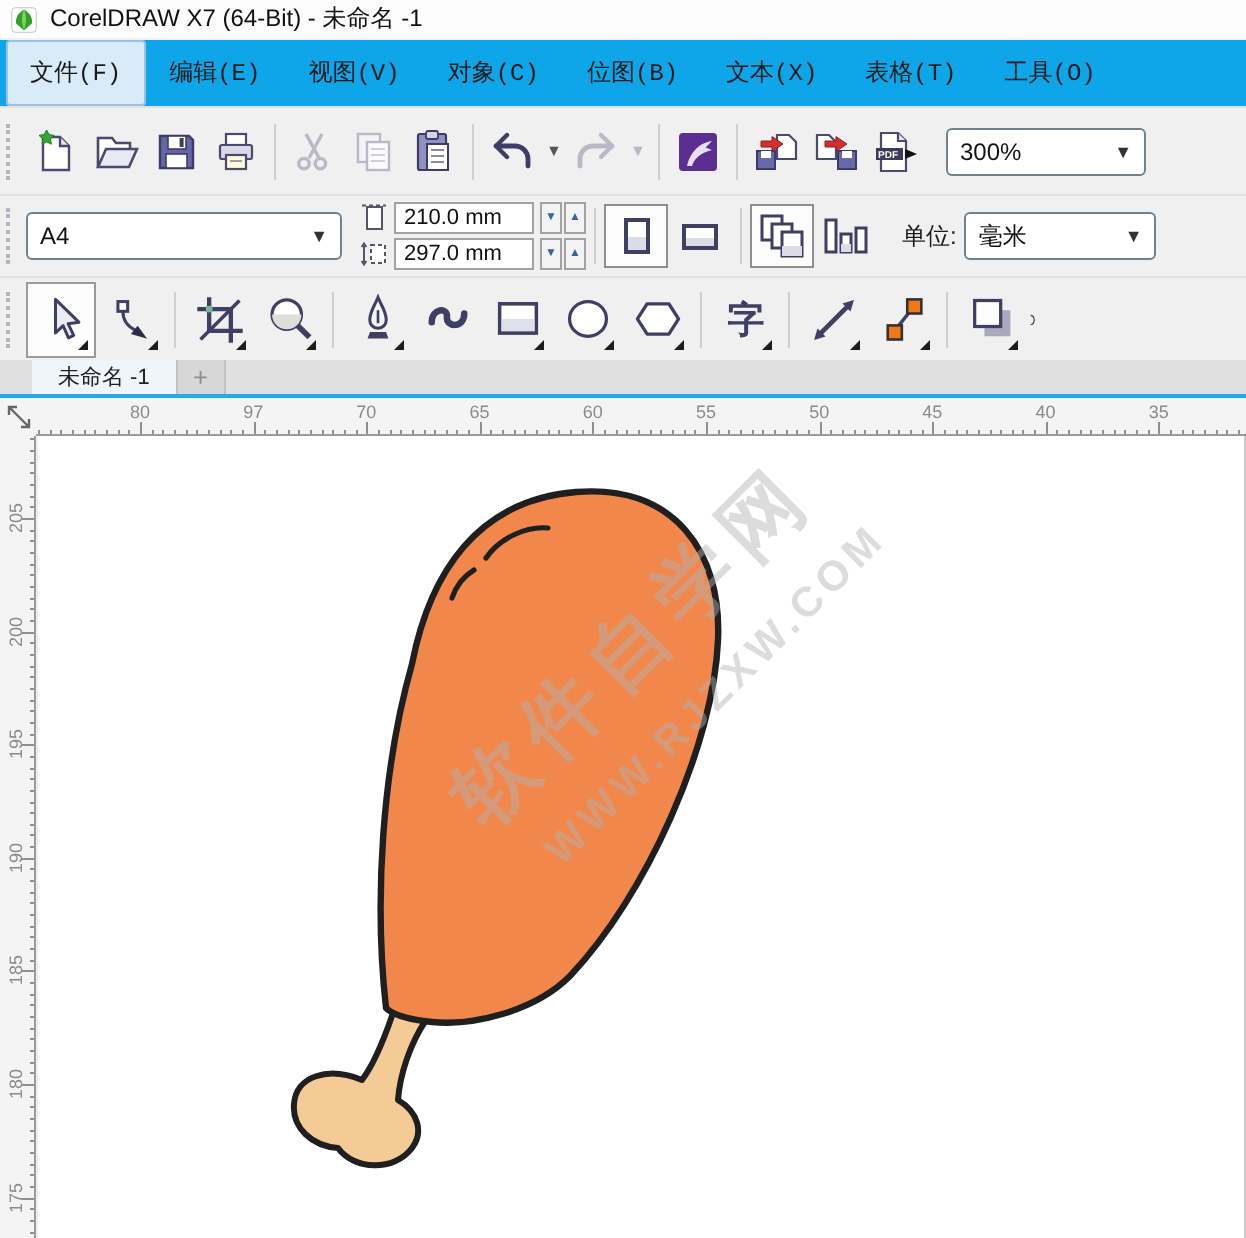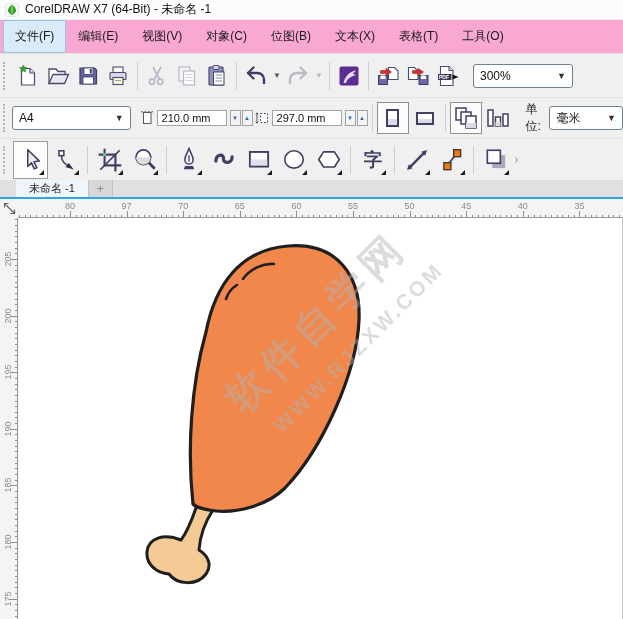--- a/index.html
+++ b/index.html
@@ -7,22 +7,22 @@
   body { font-family:"Liberation Sans","DejaVu Sans",sans-serif; background:#f0f0f0; position:relative; }
   #window { position:absolute; left:0; top:0; width:623px; height:619px; background:#f0f0f0; }
 
   
   #titlebar { position:absolute; left:0; top:0; width:623px; height:20px; background:#fcfcfc;
     display:flex; align-items:center; gap:6px; padding-left:5px; font-size:12px; color:#111;
     border-bottom:1px solid #f0f0f0; }
   #titlebar .logo { width:14px; height:14px; flex:0 0 auto; }
 
   
-  #menubar { position:absolute; left:0; top:20px; width:623px; height:33px; background:#f9a8d4;
-    display:flex; align-items:center; padding-left:3px; font-size:12px; color:#1a1a1a; overflow:hidden; }
+  #menubar { position:absolute; left:0; top:20px; width:623px; height:33px; background:#0ea5e9;
+    display:flex; align-items:center; padding-left:3px; font-size:12px; color:#1a1a1a; overflow:hidden;font-family:Liberation Mono, monospace; }
   .menu-item { padding:7px 11px; white-space:nowrap; border:1px solid transparent; border-radius:2px; }
   .menu-item.active { background:#d9eaf9; border-color:#9dc1e0; }
 
   
   .bar { position:absolute; left:0; width:623px; background:#f0f0f0; display:flex; align-items:center; }
   .grip { width:6px; height:28px; border-left:2px dotted #b4b4c0; margin:0 4px 0 3px; }
   .sep { width:1px; height:28px; background:#cfcfcf; margin:0 4px; flex:0 0 auto; }
   .tb-btn { width:30px; height:30px; display:flex; align-items:center; justify-content:center; flex:0 0 auto; }
   .tb-btn svg { width:24px; height:24px; }
   .caret-btn { width:12px; height:30px; display:flex; align-items:center; justify-content:center;
@@ -31,21 +31,21 @@
   .combo { height:24px; background:#fff; border:1px solid #70828f; border-radius:3px;
     display:flex; align-items:center; padding:0 6px; font-size:12px; color:#111; position:relative; }
   .combo .caret { margin-left:auto; font-size:9px; color:#333; padding-left:6px; }
 
   #toolbar { top:53px; height:44px; border-top:1px solid #e2e2e2; }
   #zoom-combo { width:100px; margin-left:10px; }
 
   
   #propbar { top:97px; height:41px; border-top:1px solid #e2e2e2; }
   #paper-combo { width:158px; }
-  .dims { display:flex; flex-direction:row; gap:2px; margin-left:9px; }
+  .dims { display:flex; flex-direction:column; gap:2px; margin-left:9px; }
   .dimrow { display:flex; align-items:center; gap:3px; height:16px; }
   .dim-icon { width:14px; height:14px; display:flex; }
   .dimfield { width:70px; height:16px; background:#fff; border:1px solid #a2a2a2;
     font-size:11px; padding:0 4px; display:flex; align-items:center; color:#111; }
   .spinpair { display:flex; gap:1px; }
   .spin { width:11px; height:16px; border:1px solid #a2a2a2; background:#f3f3f5; font-size:6px;
     color:#3465a4; display:flex; align-items:center; justify-content:center; }
   .pb-btn { width:32px; height:32px; display:flex; align-items:center; justify-content:center;
     border:1px solid transparent; flex:0 0 auto; }
   .pb-btn.selected { background:#fcfcfc; border-color:#8f8f8f; }

